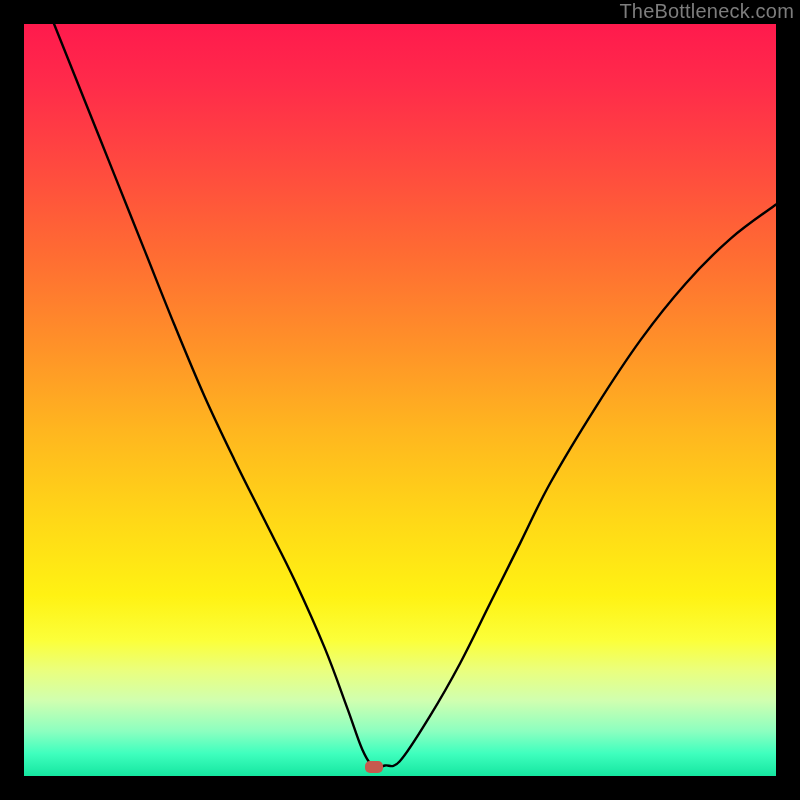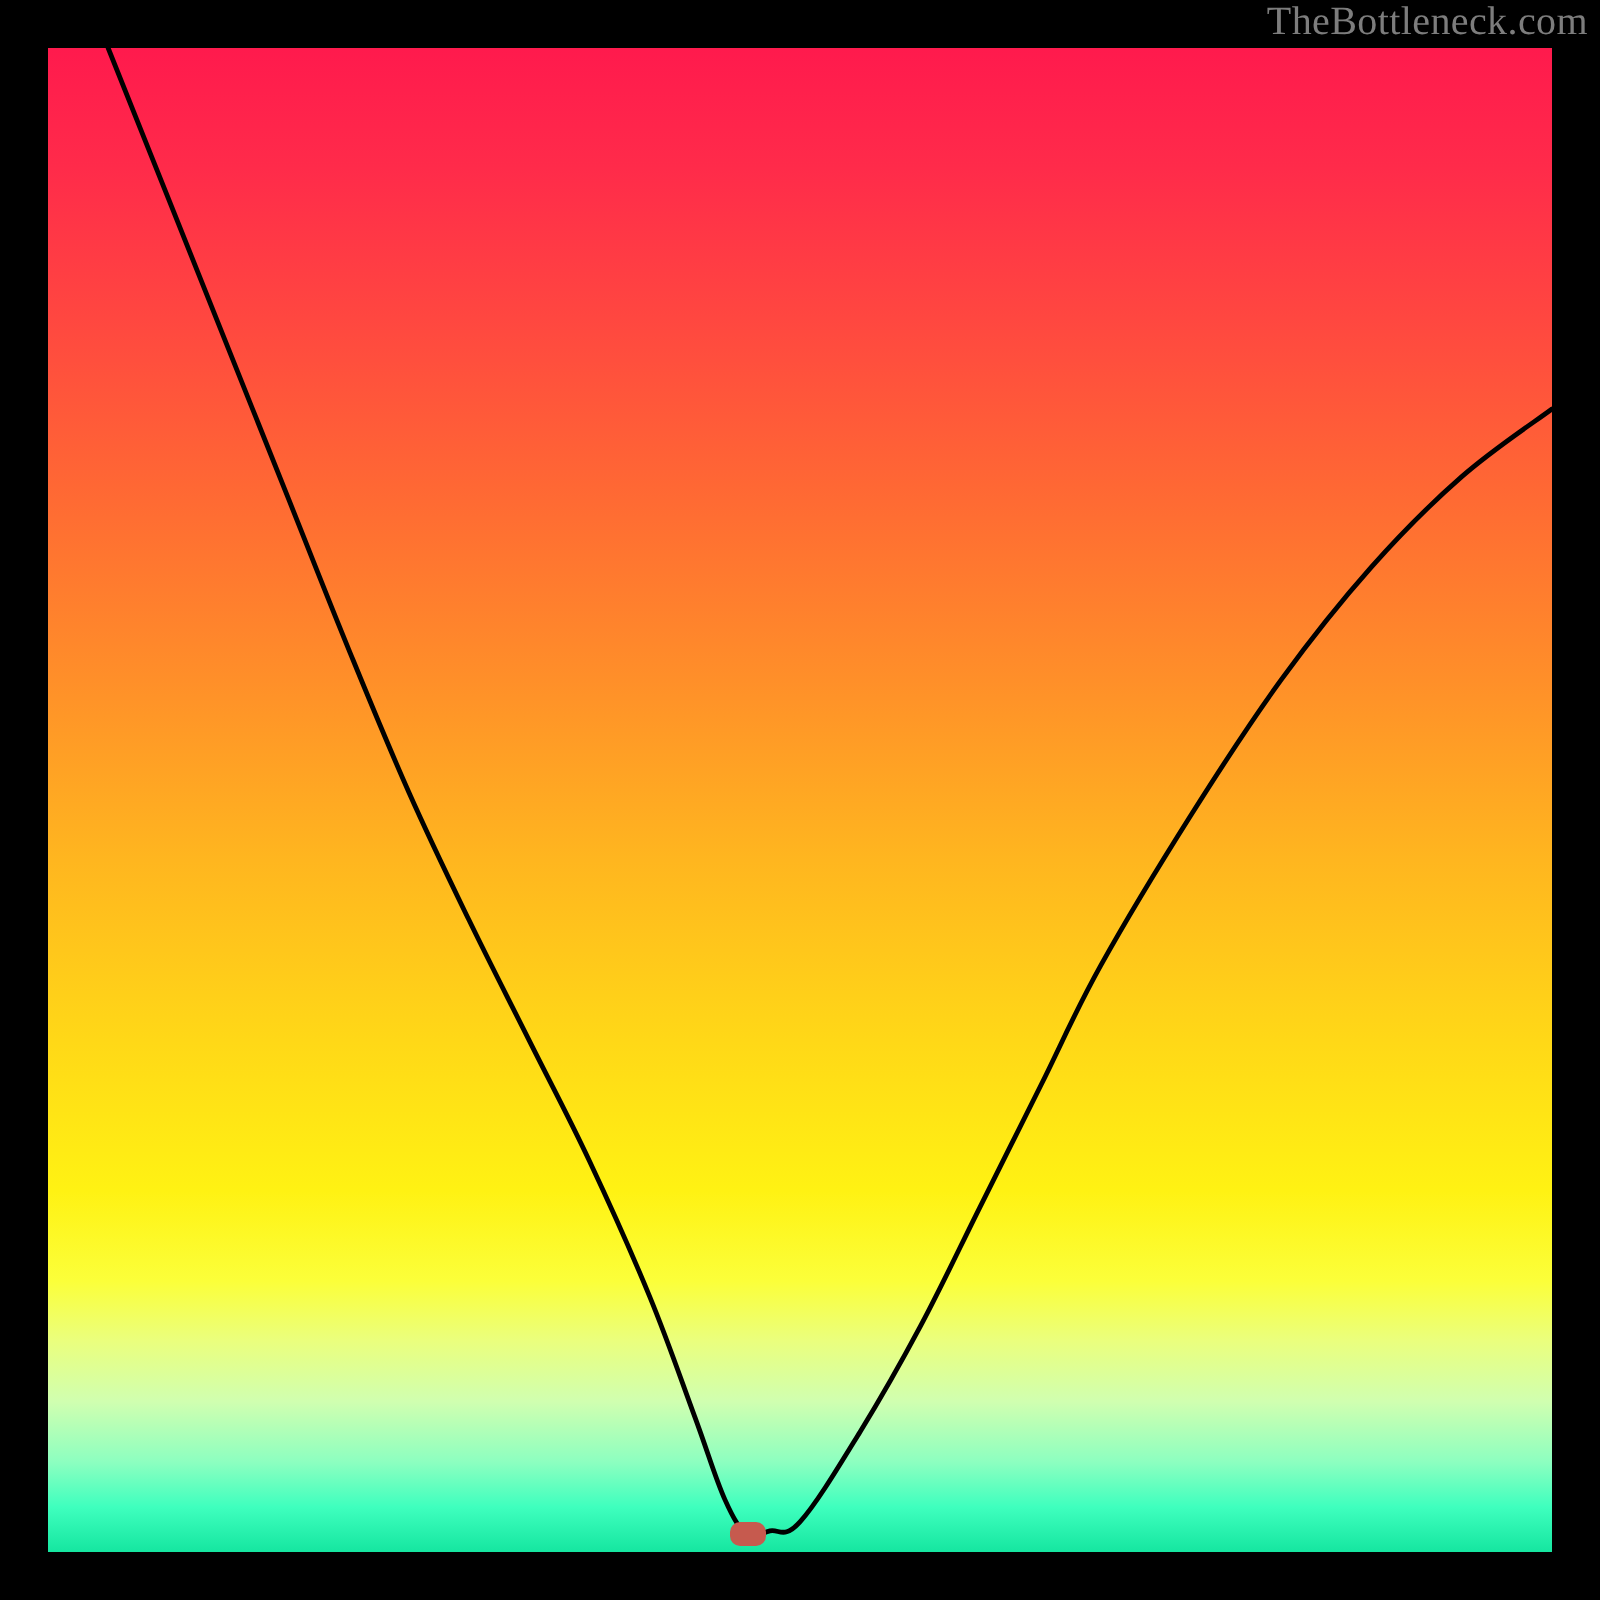--- a/index.html
+++ b/index.html
@@ -61,21 +61,20 @@
   }
   .watermark {
     position: absolute;
     top: 0px;
     right: 6px;
     color: #7d7d7d;
     font-size: 20px;
     font-weight: 500;
     letter-spacing: 0.2px;
     user-select: none;
-    font-family: Liberation Serif, serif;
   }
 </style>
 </head>
 <body>
 
 <div class="frame">
 
   <div class="plot-area">
 
     <svg class="curve" viewBox="0 0 752 752" preserveAspectRatio="none">

